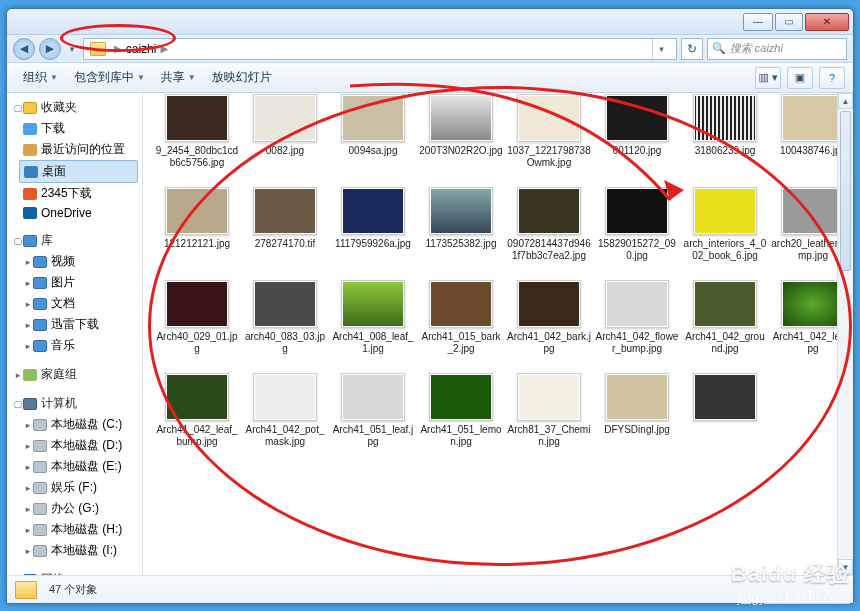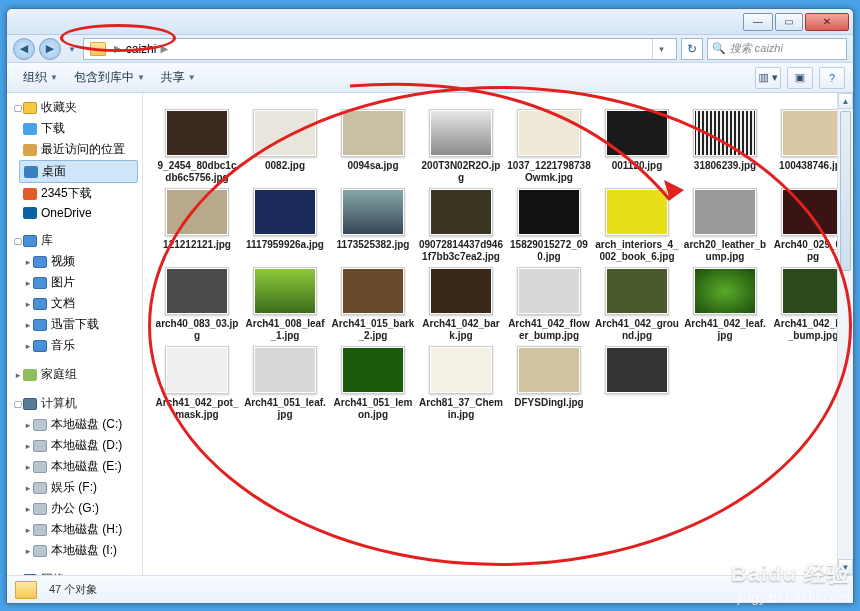--- a/index.html
+++ b/index.html
@@ -42,40 +42,40 @@
   .ic-2345 { background: #e25a28; }
   .ic-od { background: #0a64a4; }
   .ic-lib { background: #4a90d9; border: 1px solid #2f6fa8; }
   .ic-comp { background: #5a7a9a; border: 1px solid #3a5a7a; }
   .ic-hd { background: #b9c6d1; border: 1px solid #8a9aa8; }
   .ic-net { background: #5a8ab5; border: 1px solid #3a6a95; }
   .ic-home { background: #8fbe5f; }
   .side-item.sel { background: #cfe5f8; border: 1px solid #8fb8dd; border-radius: 2px; margin: 0 4px 0 12px; padding-left: 4px; }
 
   .content { flex: 1; background: #fff; overflow: auto; position: relative; }
-  .grid { display: grid; grid-template-columns: repeat(8, 84px); gap: 4px 4px; padding: 16px 8px 8px 12px; align-content: start; font-weight: bold; }
+  .grid { display: grid; grid-template-columns: repeat(8, 84px); gap: 18px 4px; padding: 1px 8px 8px 12px; align-content: start; }
   .cell { width: 84px; display: flex; flex-direction: column; align-items: center; }
   .thumb { width: 64px; height: 48px; background: #bbb; border: 1px solid #ccc; box-shadow: 0 0 0 1px #fff inset, 0 1px 2px rgba(0,0,0,.2); }
   .fname { font-size: 10px; line-height: 12px; text-align: center; margin-top: 3px; max-height: 36px; overflow: hidden; word-break: break-all; color: #222; }
 
   .scroll-v { position: absolute; right: 0; top: 0; bottom: 0; width: 16px; background: #f0f4f8; border-left: 1px solid #d7e2ed; }
   .scroll-btn { height: 16px; background: linear-gradient(#fefeff,#e6eef6); border: 1px solid #c7d6e4; display: flex; align-items: center; justify-content: center; font-size: 8px; color: #4a6a88; }
   .scroll-thumb { position: absolute; left: 2px; right: 2px; top: 18px; height: 160px; background: linear-gradient(#e6eef6,#cedff0); border: 1px solid #a8c2da; border-radius: 2px; }
 
   .statusbar { height: 28px; border-top: 1px solid #d7e2ed; background: linear-gradient(#f6fbff,#ebf2fa); display: flex; align-items: center; padding: 0 8px; font-size: 11px; color: #333; }
   .statusbar .foldericon-small { width: 22px; height: 18px; }
 
   
   .annot { position: absolute; pointer-events: none; }
   .circle1 { left: 60px; top: 24px; width: 116px; height: 28px; border: 3px solid #e2201f; border-radius: 50%/50%; }
   .ellipse { left: 148px; top: 86px; width: 704px; height: 480px; border: 3px solid #e2201f; border-radius: 50%/50%; }
 
   
   .wm { position: absolute; right: 10px; bottom: 22px; color: rgba(255,255,255,.85); font-size: 22px; font-weight: bold; letter-spacing: 1px; pointer-events: none; text-shadow: 0 1px 2px rgba(0,0,0,.3); }
-  .wm2 { position: absolute; right: 10px; bottom: 6px; color: rgba(255,255,255,.7); font-size: 14px; pointer-events: none; }
+  .wm2 { position: absolute; right: 10px; bottom: 6px; color: rgba(255,255,255,.7); font-size: 14px; pointer-events: none; text-decoration: underline; }
 
   
   .t0{background:#3a2a20}.t1{background:#e8e5dc}.t2{background:#c8bfa5}.t3{background:linear-gradient(#e8e8e8,#888);}
   .t4{background:#efe8d7}.t5{background:#1a1a1a}.t6{background:repeating-linear-gradient(90deg,#222,#222 2px,#eee 2px,#eee 4px)}
   .t7{background:#d8c9a4}.t8{background:#b8a98a}.t9{background:#6a5a46}.t10{background:#1a2a5a}
   .t11{background:linear-gradient(#8aa,#345)}.t12{background:#5a513f}.t13{background:#3a3520}
   .t14{background:#111}.t15{background:#e8df1a}.t16{background:#9a9a9a}.t17{background:#3a1414}
   .t18{background:#4a4a4a}.t19{background:linear-gradient(#8fca3a,#3a6a1a)}.t20{background:#6a4a2a}
   .t21{background:#3a2818}.t22{background:#d8d8d8}.t23{background:#4a5a2a}.t24{background:radial-gradient(#5aaa2a,#1a4a0a)}
   .t25{background:#2a4a1a}.t26{background:#eee}.t27{background:#e8e8e8}.t28{background:#d8d8d8}
@@ -117,20 +117,23 @@
         <span class="dd">▼</span>
       </div>
     <div class="toolitem">
         <span>包含到库中</span>
         <span class="dd">▼</span>
       </div>
     <div class="toolitem">
         <span>共享</span>
         <span class="dd">▼</span>
       </div>
+    <div class="toolitem">
+        <span>放映幻灯片</span>
+      </div>
     <div class="toolbar-right">
       <div class="rbtn">▥ ▾</div>
       <div class="rbtn">▣</div>
       <div class="rbtn" style="color:#1a72c8">?</div>
     </div>
   </div>
 
   <div class="body">
 
     <div class="sidebar">
@@ -283,20 +286,24 @@
           </div>
           <div class="cell">
             <div class="thumb t7"></div>
             <div class="fname">100438746.jpg</div>
           </div>
           <div class="cell">
             <div class="thumb t8"></div>
             <div class="fname">121212121.jpg</div>
           </div>
           <div class="cell">
+            <div class="thumb t9"></div>
+            <div class="fname">278274170.tif</div>
+          </div>
+          <div class="cell">
             <div class="thumb t10"></div>
             <div class="fname">1117959926a.jpg</div>
           </div>
           <div class="cell">
             <div class="thumb t11"></div>
             <div class="fname">1173525382.jpg</div>
           </div>
           <div class="cell">
             <div class="thumb t13"></div>
             <div class="fname">09072814437d9461f7bb3c7ea2.jpg</div>

